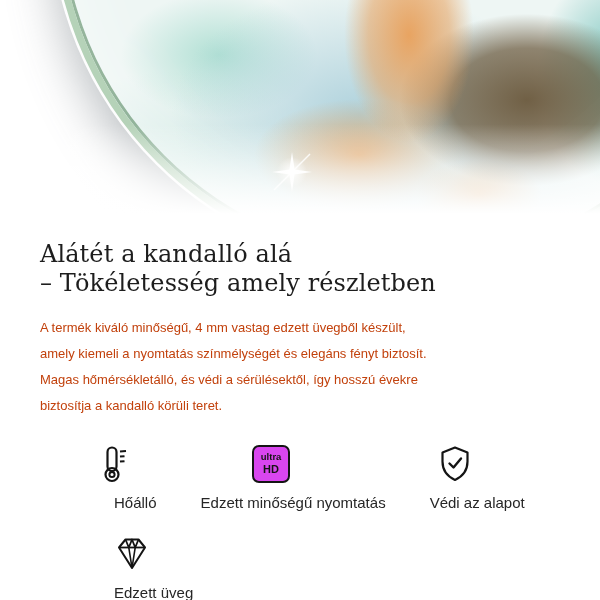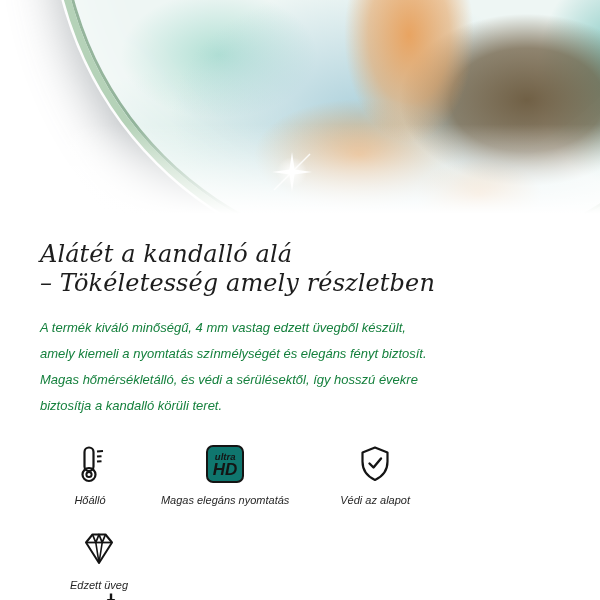--- a/index.html
+++ b/index.html
@@ -2,21 +2,21 @@
 <html lang="hu"><head>
 <meta charset="utf-8">
 <style>
   * { margin:0; padding:0; box-sizing:border-box; }
   html,body { width:600px; height:600px; }
   body {
     font-family:"Liberation Sans", sans-serif;
     background:#ffffff;
     overflow:hidden;
   }
-  .page { width:480px; height:600px; background:#fff;font-style:italic; }
+  .page { width:480px; height:600px; background:#fff; }
 
   
   .hero {
     position:relative;
     width:600px; height:230px;
     overflow:hidden;
     background:#fff;
   }
   .disc {
     position:absolute;
@@ -60,46 +60,46 @@
     font-size:24px;
     line-height:29px;
     color:#1d1d1d;
     letter-spacing:0.1px;
   }
   .desc {
     margin:17px 40px 0;
     max-width:510px;
     font-size:13px;
     line-height:26px;
-    color:#15803d;
+    color:#c2410c;
   }
 
   
   .features { margin-top:24px; color:#141414; }
   .frow {
     display:flex;
     justify-content:space-between;
     align-items:flex-start;
     padding:0 70px;
   }
   .frow + .frow { margin-top:22px;flex-direction:column; }
   .feat { display:flex; flex-direction:column; align-items:center; }
   .icon-wrap { height:42px; display:flex; align-items:center; justify-content:center; }
-  .flabel { margin-top:9px; font-size:11px; color:#262626; white-space:nowrap; }
+  .flabel { margin-top:9px; font-size:15px; color:#262626; white-space:nowrap;margin-left:44px; }
 
   .uhd-box {
     width:38px; height:38px;
     border:2.5px solid #141414;
     border-radius:7px;
     display:flex; flex-direction:column;
     align-items:center; justify-content:center;
-    background:#0f766e;
+    background:#d946ef;
   }
   .uhd-top { font-size:9.5px; font-weight:700; line-height:10px; color:#141414; }
-  .uhd-bottom { font-size:17px; font-weight:800; line-height:15px; color:#141414; letter-spacing:0.2px; }
+  .uhd-bottom { font-size:11px; font-weight:800; line-height:15px; color:#141414; letter-spacing:0.2px; }
 
   svg.feat-icon { display:block; }
 </style>
 </head>
 <body>
 
 <div class="page">
 
   <div class="hero">
     <div class="disc"></div>
@@ -138,21 +138,21 @@
         <div class="flabel">Hőálló</div>
       </div>
 
       <div class="feat">
         <div class="icon-wrap">
           <div class="uhd-box">
             <div class="uhd-top">ultra</div>
             <div class="uhd-bottom">HD</div>
           </div>
         </div>
-        <div class="flabel">Magas elegáns nyomtatás</div>
+        <div class="flabel">Edzett minőségű nyomtatás</div>
       </div>
 
       <div class="feat">
         <div class="icon-wrap">
           <svg class="feat-icon" width="40" height="40" viewBox="0 0 40 40" fill="none" stroke="#141414" stroke-linejoin="round" stroke-linecap="round">
             <path d="M20 3.5 L32.5 8.5 V17.5 C32.5 26.5 27.5 32.5 20 36 C12.5 32.5 7.5 26.5 7.5 17.5 V8.5 Z" stroke-width="2.2"></path>
             <path d="M14.5 19.5 L18.5 23.5 L26 14.5" stroke-width="2.4"></path>
           </svg>
         </div>
         <div class="flabel">Védi az alapot</div>

